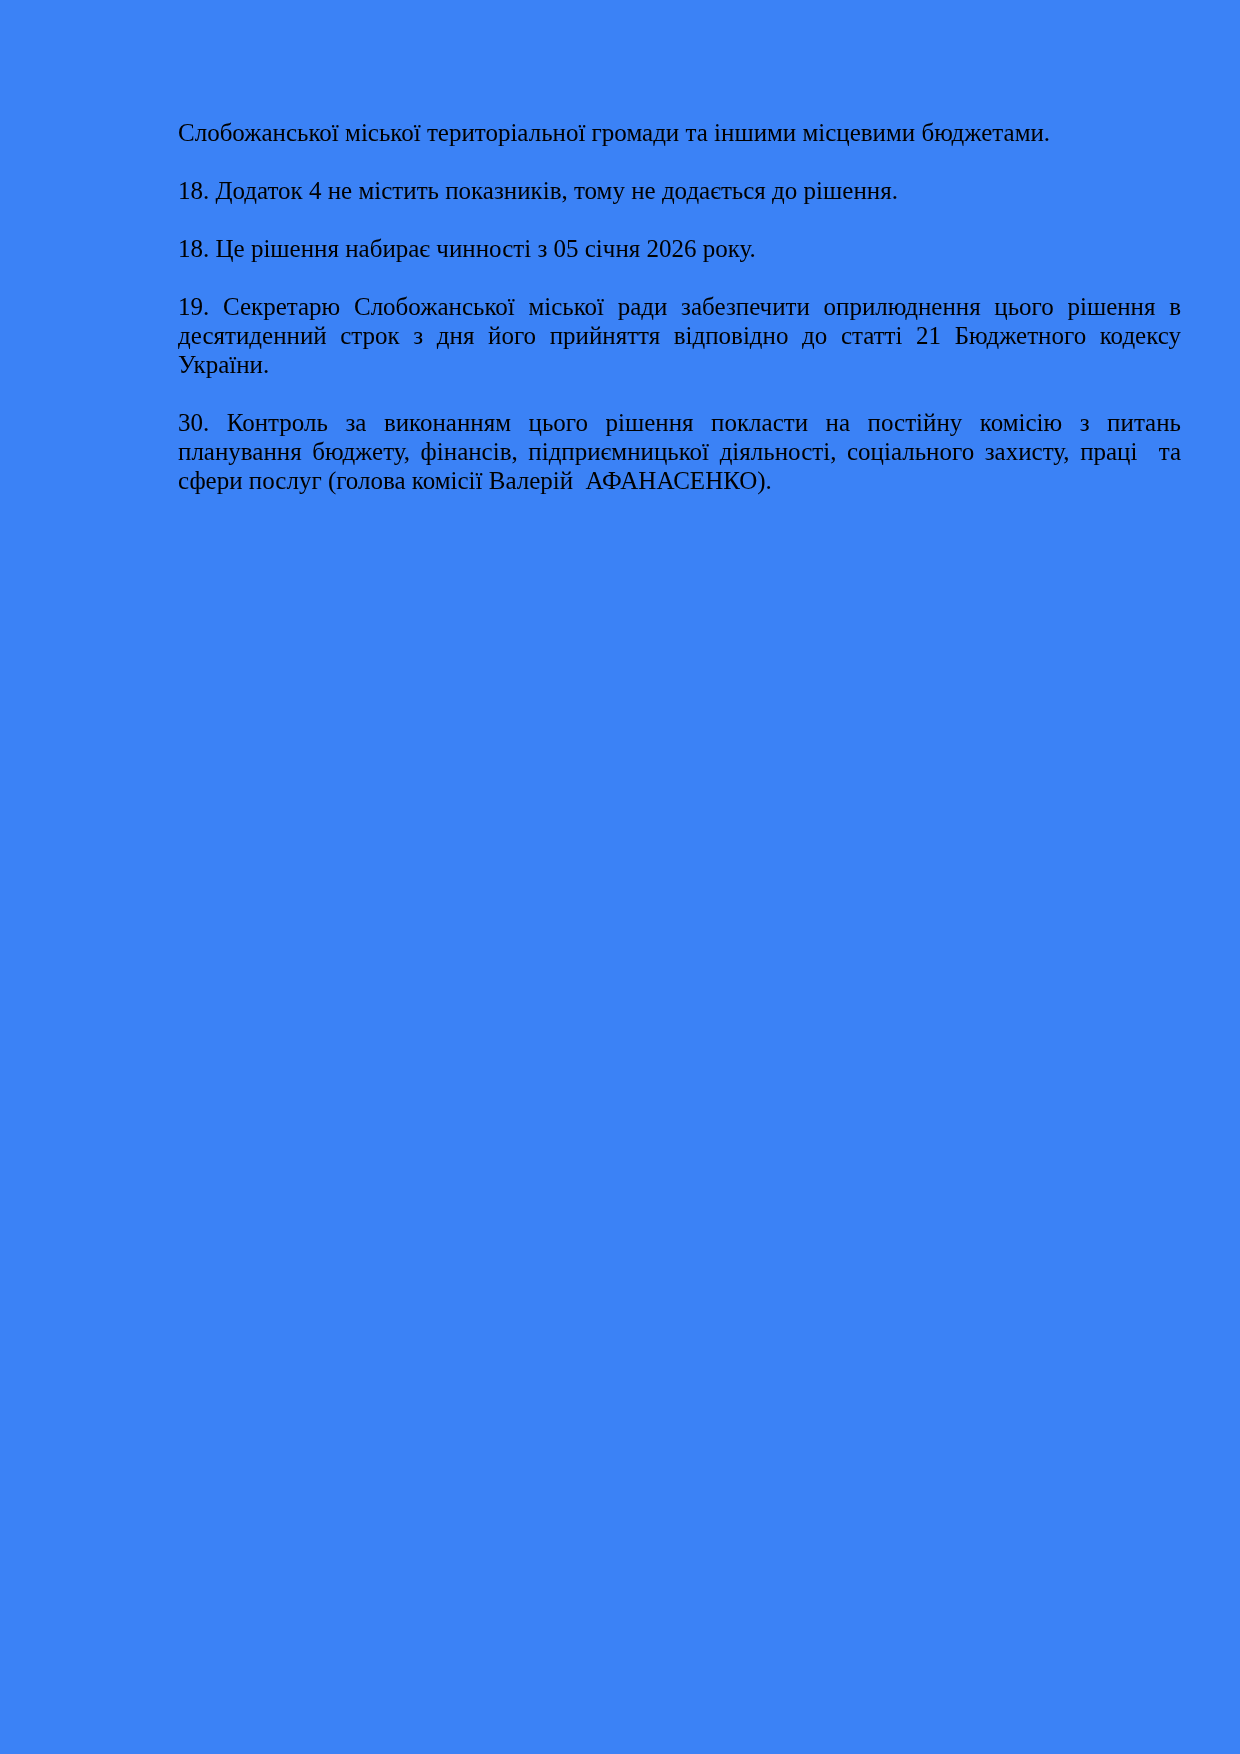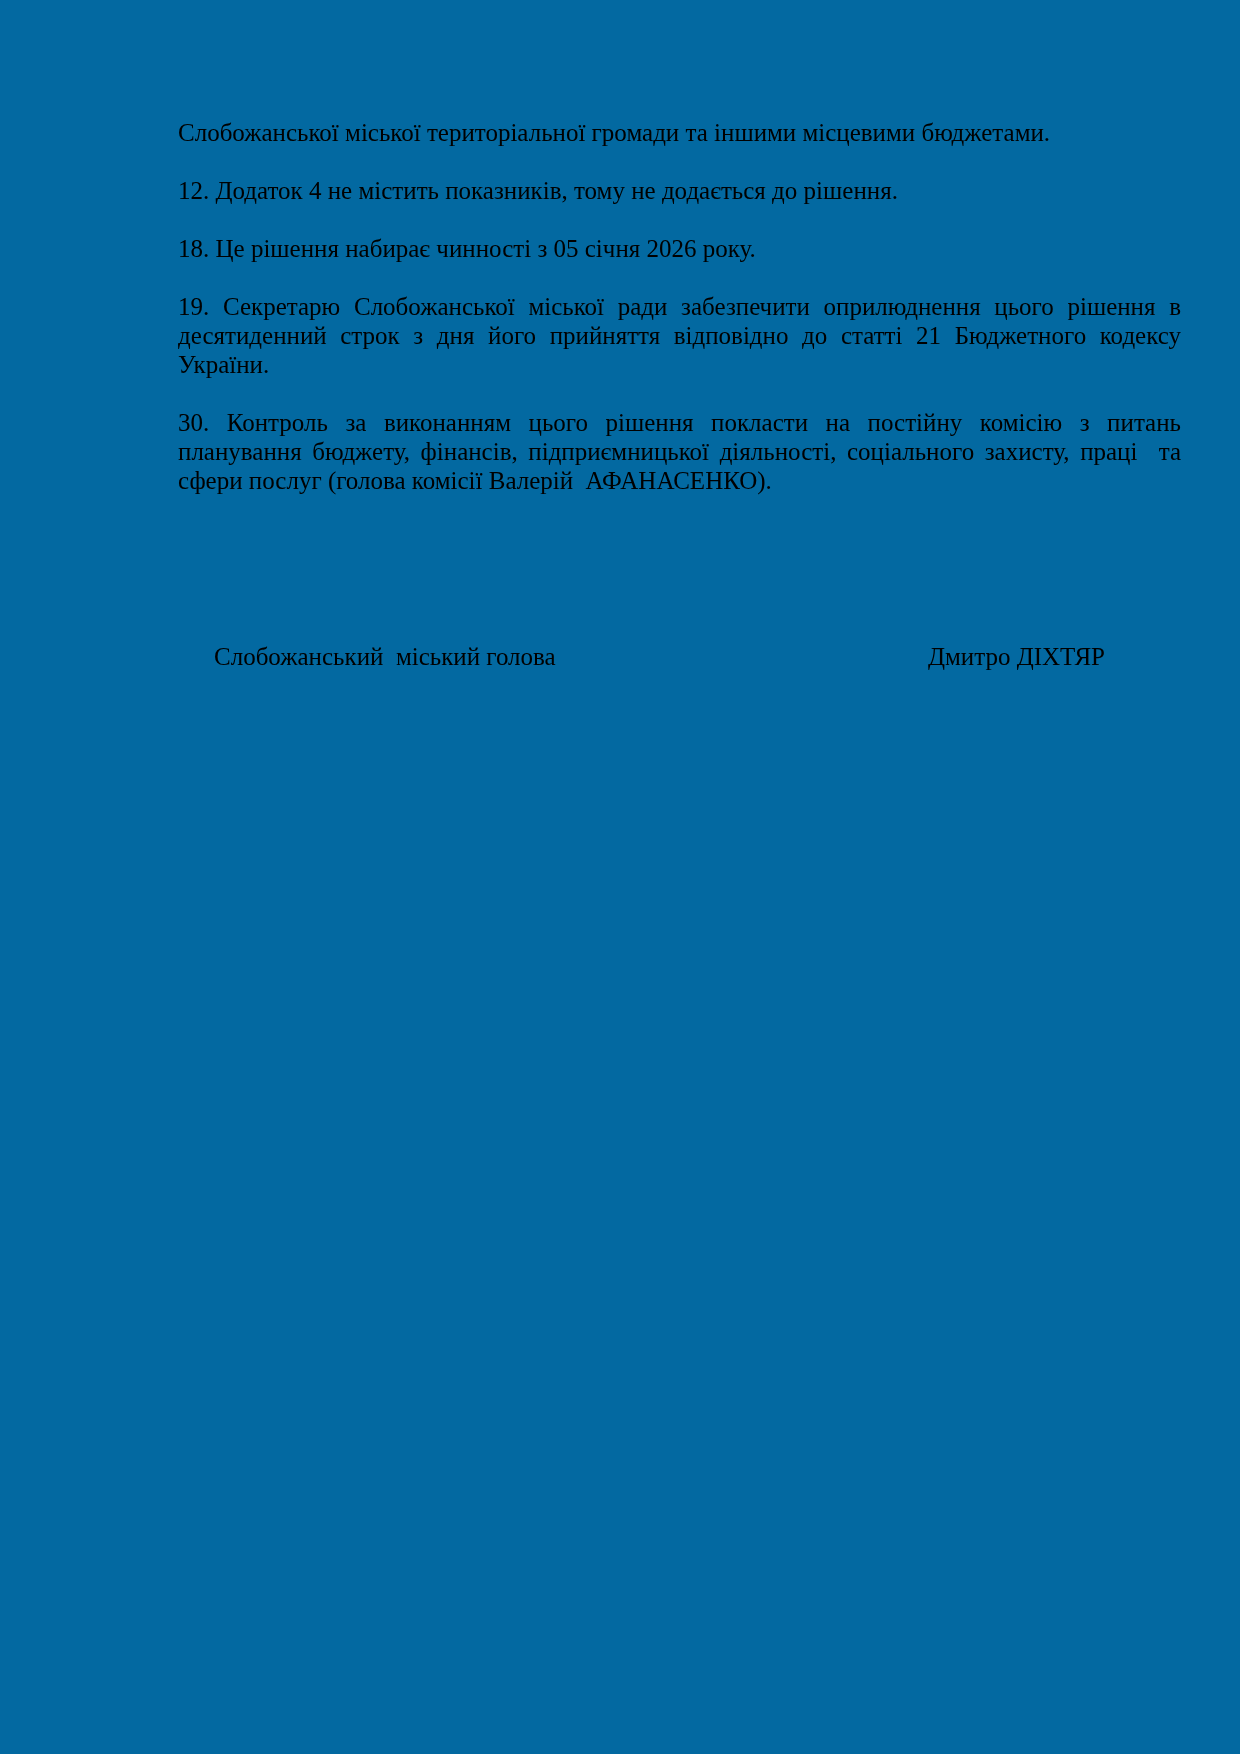--- a/index.html
+++ b/index.html
@@ -5,21 +5,21 @@
   html, body {
     margin: 0;
     padding: 0;
     background: #ffffff;
   }
   .page {
     position: relative;
     width: 1240px;
     height: 1754px;
     box-sizing: border-box;
-    background: #0369a1;
+    background: #3b82f6;
     color: #000000;
     padding: 118px 59px 0 178px;
     font-family: "Liberation Serif", "DejaVu Serif", serif;
     font-size: 25px;
     line-height: 29px;
     overflow: hidden;
   }
   .para {
     margin: 0 0 29px 0;
     text-align: justify;
@@ -35,25 +35,21 @@
     white-space: pre-wrap;
   }
 </style>
 </head>
 <body>
 
 <div class="page">
   <p class="para">Слобожанської міської територіальної громади та іншими місцевими бюджетами.</p>
 
 
-  <p class="para">12. Додаток 4 не містить показників, тому не додається до рішення.</p>
+  <p class="para">18. Додаток 4 не містить показників, тому не додається до рішення.</p>
 
   <p class="para">18. Це рішення набирає чинності з 05 січня 2026 року.</p>
 
   <p class="para">19. Секретарю Слобожанської міської ради забезпечити оприлюднення цього рішення в десятиденний строк з дня його прийняття відповідно до статті 21 Бюджетного кодексу України.</p>
 
   <p class="para">30. Контроль за виконанням цього рішення покласти на постійну комісію з питань планування бюджету, фінансів, підприємницької діяльності, соціального захисту, праці  та сфери послуг (голова комісії Валерій  АФАНАСЕНКО).</p>
 
-  <div class="signature-row">
-    <span>Слобожанський  міський голова</span>
-    <span>Дмитро ДІХТЯР</span>
-  </div>
 </div>
 
 </body></html>

